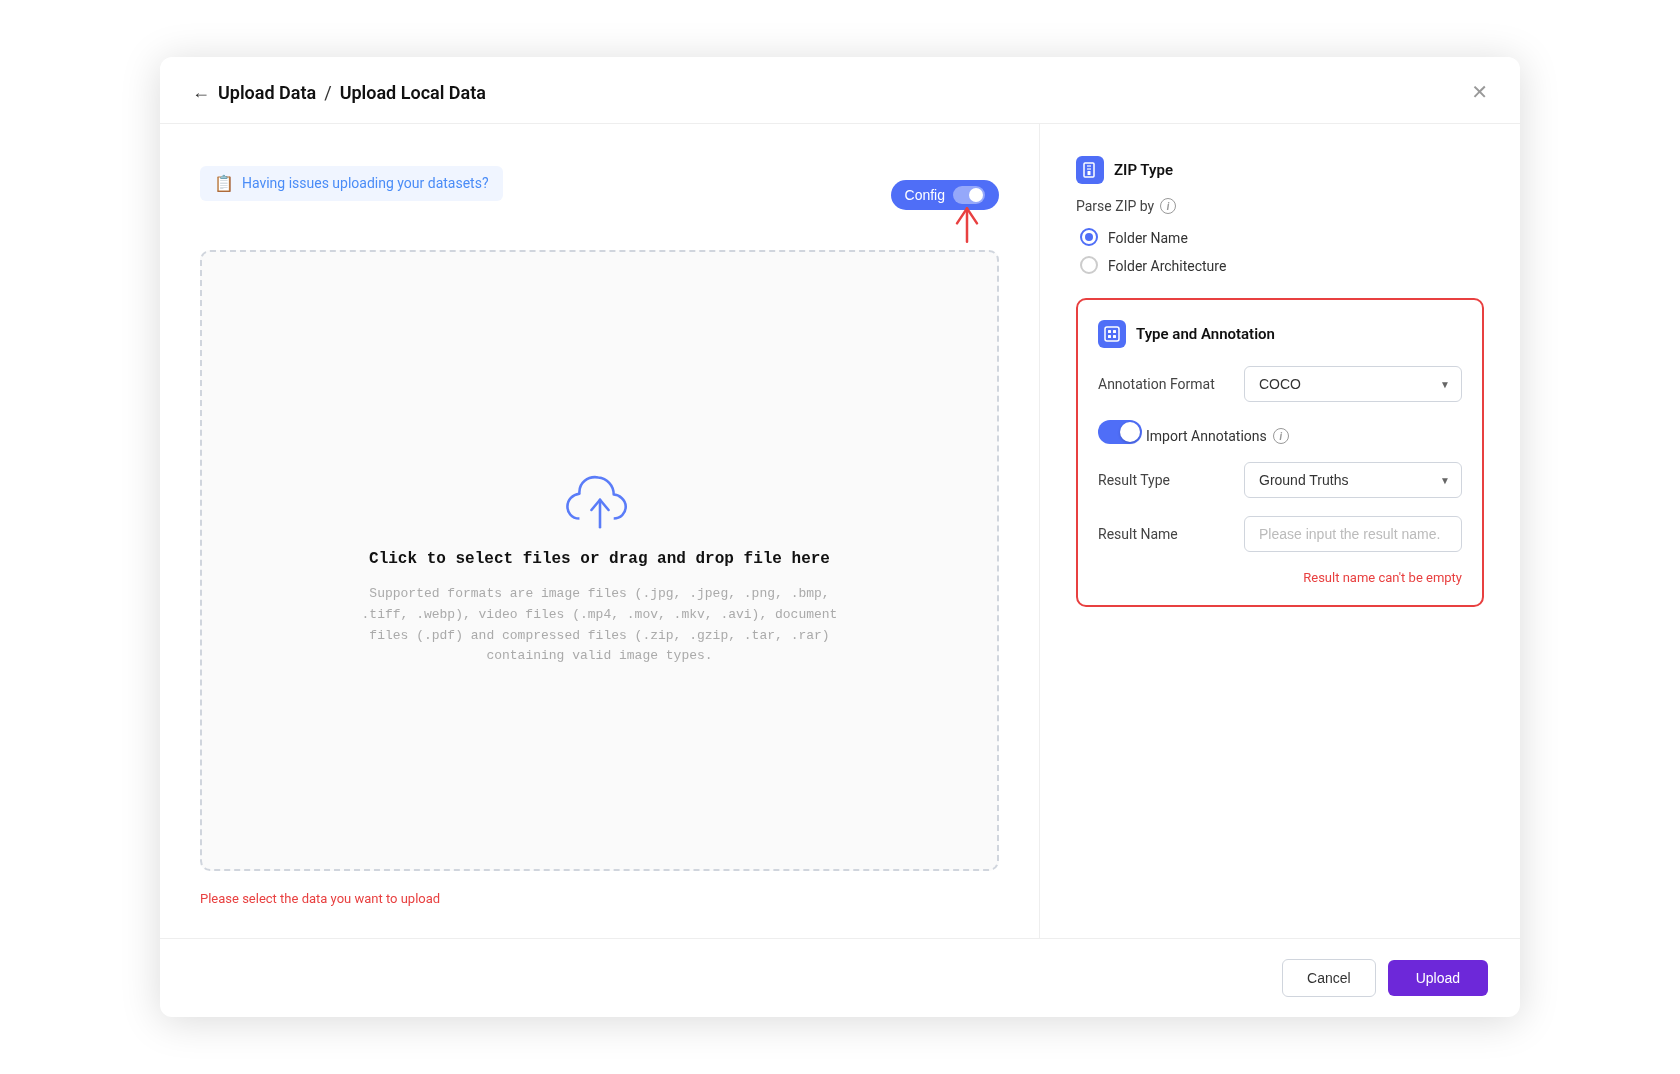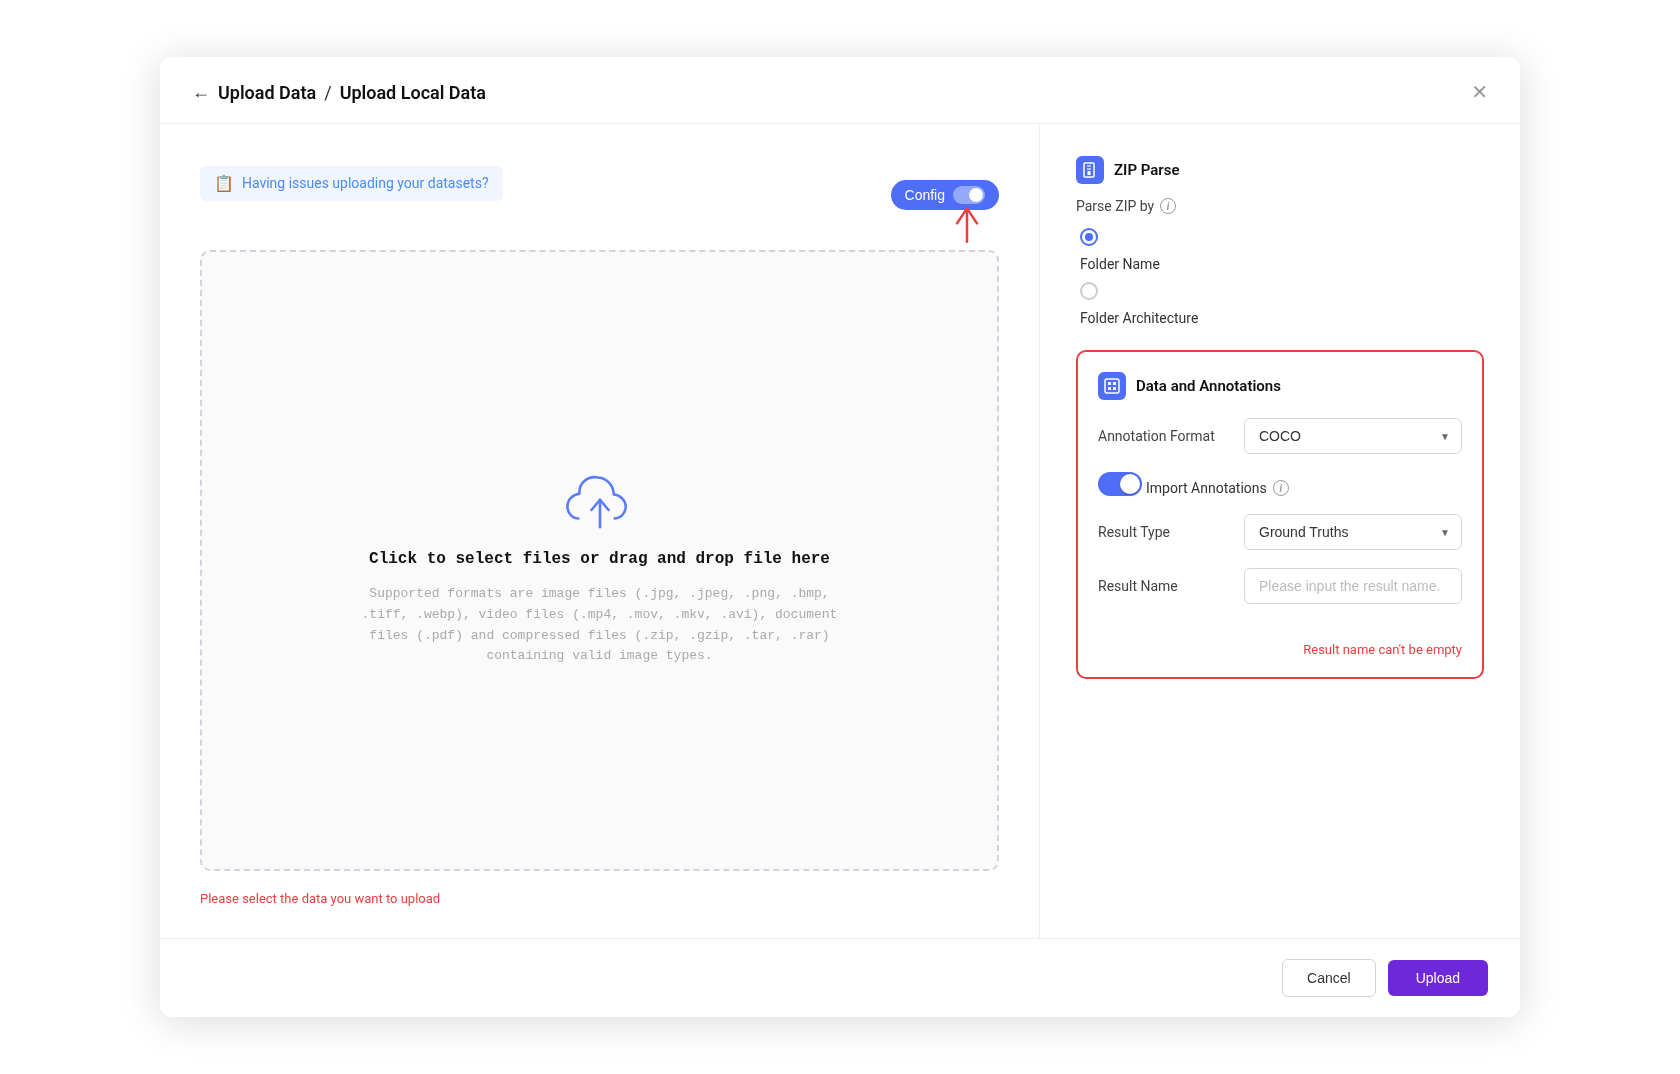--- a/index.html
+++ b/index.html
@@ -262,24 +262,23 @@
 
     .radio-group {
       display: flex;
       flex-direction: column;
       gap: 10px;
       padding-left: 4px;
     }
 
     .radio-item {
       display: flex;
-      align-items: flex-start;
+      align-items: flex-end;
       gap: 10px;
       cursor: pointer;
-      flex-direction: column;
     }
 
     .radio-input {
       width: 18px;
       height: 18px;
       border-radius: 50%;
       border: 2px solid #4f6ef7;
       display: flex;
       align-items: center;
       justify-content: center;
@@ -401,21 +400,20 @@
     }
 
     .input-field::placeholder {
       color: #bbb;
     }
 
     .validation-error {
       color: #e84040;
       font-size: 13px;
       text-align: right;
-      margin-top: 20px;
     }
 
     
     .modal-footer {
       display: flex;
       align-items: center;
       justify-content: flex-end;
       padding: 20px 32px;
       border-top: 1px solid #eee;
       gap: 12px;
@@ -500,21 +498,21 @@
       <div class="section">
         <div class="section-header">
           <div class="section-icon">
             <svg width="16" height="16" viewBox="0 0 16 16" fill="white">
               <rect x="2" y="1" width="10" height="14" rx="1" fill="none" stroke="white" stroke-width="1.5"></rect>
               <line x1="5" y1="4" x2="9" y2="4" stroke="white" stroke-width="1.2"></line>
               <line x1="5" y1="7" x2="9" y2="7" stroke="white" stroke-width="1.2"></line>
               <rect x="5.5" y="9" width="3" height="4" rx="0.5" fill="white"></rect>
             </svg>
           </div>
-          <span>ZIP Parse</span>
+          <span>ZIP Type</span>
         </div>
 
         <div class="field-label">
           <span>Parse ZIP by</span>
           <span class="info-icon">i</span>
         </div>
 
         <div class="radio-group">
           <label class="radio-item">
             <div class="radio-input checked"></div>
@@ -531,21 +529,21 @@
         <div class="section-header">
           <div class="section-icon">
             <svg width="16" height="16" viewBox="0 0 16 16" fill="none">
               <rect x="1" y="1" width="14" height="14" rx="2" fill="none" stroke="white" stroke-width="1.5"></rect>
               <rect x="4" y="4" width="3" height="3" rx="0.5" fill="white"></rect>
               <rect x="4" y="9" width="3" height="3" rx="0.5" fill="white"></rect>
               <rect x="9" y="4" width="3" height="3" rx="0.5" fill="white"></rect>
               <rect x="9" y="9" width="3" height="3" rx="0.5" fill="white"></rect>
             </svg>
           </div>
-          <span>Data and Annotations</span>
+          <span>Type and Annotation</span>
         </div>
 
         <div class="form-row">
           <span class="form-row-label">Annotation Format</span>
           <div class="select-wrapper">
             <select>
               <option>COCO</option>
               <option>YOLO</option>
               <option>Pascal VOC</option>
             </select>

